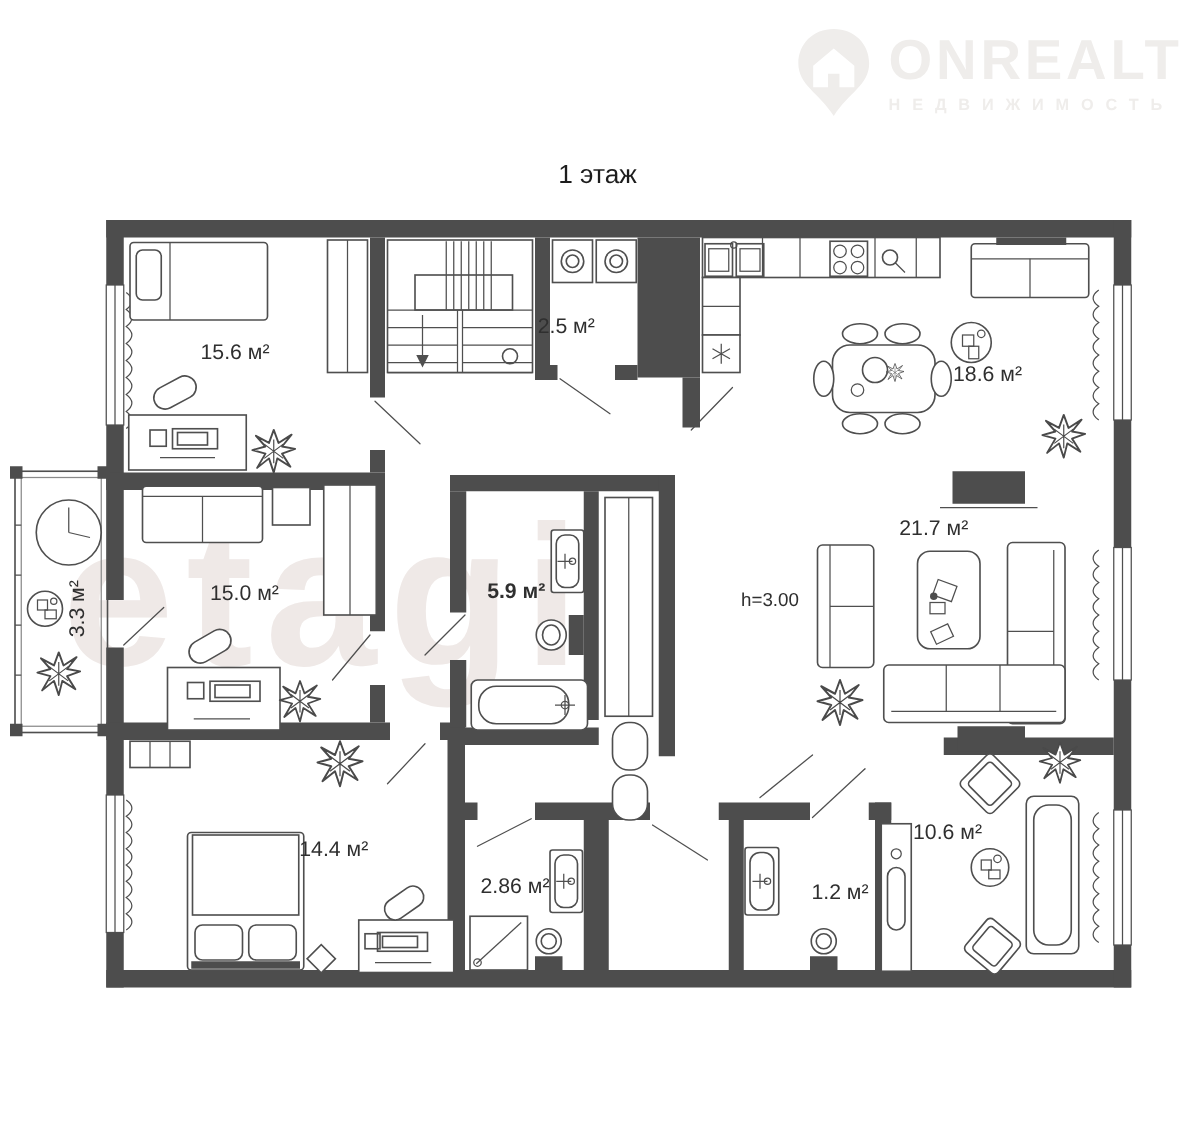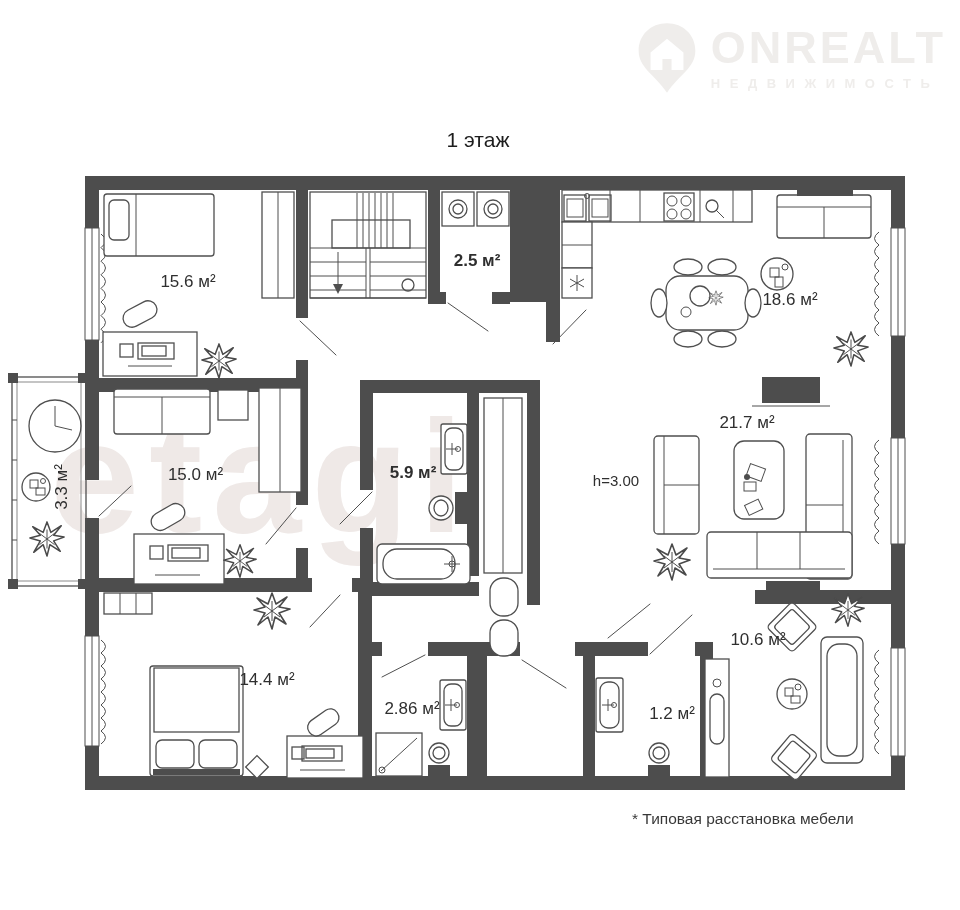--- a/index.html
+++ b/index.html
@@ -444,26 +444,25 @@
           <circle class="s" cx="792" cy="694" r="15"></circle>
           <rect class="sl" x="785" y="688" width="8" height="8" fill="none"></rect>
           <rect class="sl" x="791" y="696" width="9" height="7" fill="none"></rect>
           <circle class="sl" cx="798" cy="687" r="3"></circle>
         </g>
       <use href="#plant" x="830" y="592" width="36" height="36"></use>
     </g>
   </svg>
 
   <div class="lbl" style="left:188px;top:282px;">15.6 м²</div>
-  <div class="lbl" style="left:477px;top:261px;font-weight:bold;">2.5 м²</div>
+  <div class="lbl" style="left:453px;top:261px;">2.5 м²</div>
   <div class="lbl" style="left:790px;top:300px;">18.6 м²</div>
   <div class="lbl" style="left:747px;top:423px;">21.7 м²</div>
   <div class="lbl" style="left:190px;top:475px;padding-left:11px;">15.0 м²</div>
   <div class="lbl rot" style="left:62px;top:487px;">3.3 м²</div>
   <div class="lbl" style="left:413px;top:473px;font-weight:bold;">5.9 м²</div>
   <div class="lbl" style="left:267px;top:680px;">14.4 м²</div>
   <div class="lbl" style="left:412px;top:709px;">2.86 м²</div>
   <div class="lbl" style="left:672px;top:714px;">1.2 м²</div>
-  <div class="lbl" style="left:758px;top:640px;">10.6 м²</div>
+  <div class="lbl" style="left:758px;top:666px;">10.6 м²</div>
   <div class="lbl small" style="left:616px;top:480px;">h=3.00</div>
 
-  <div class="footnote">* Типовая расстановка мебели</div>
 </div>
 
 </body></html>

